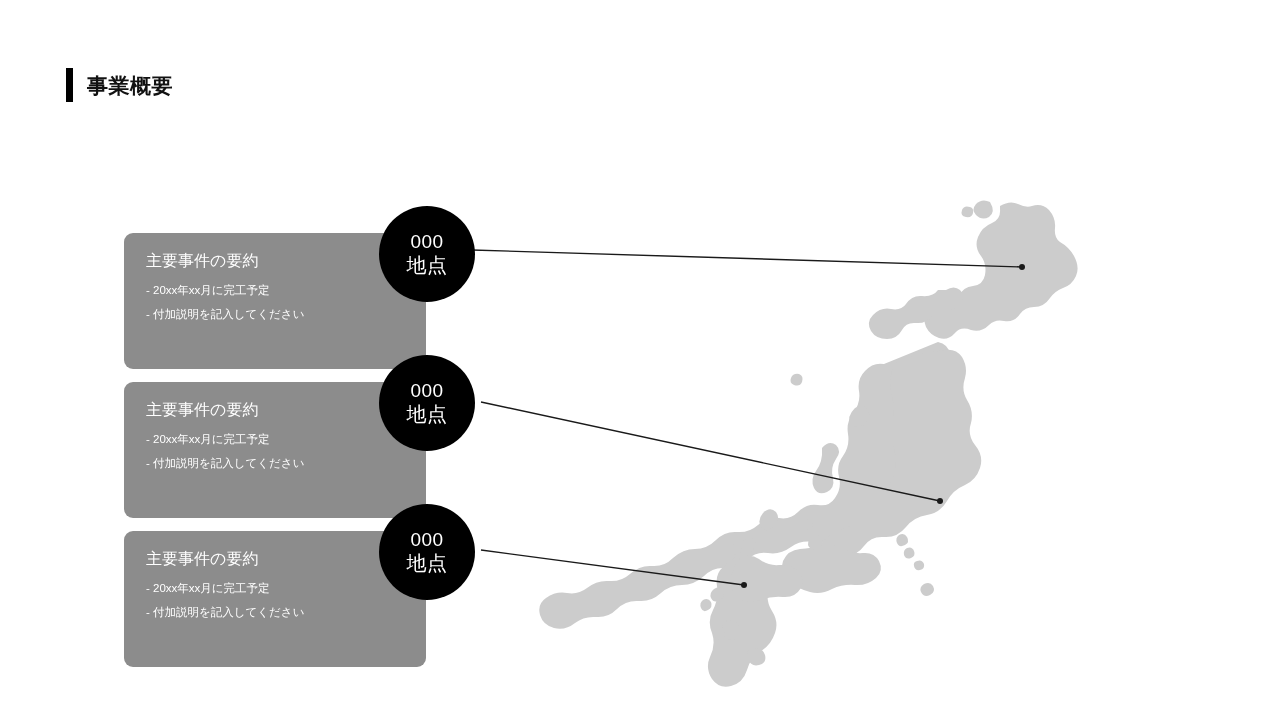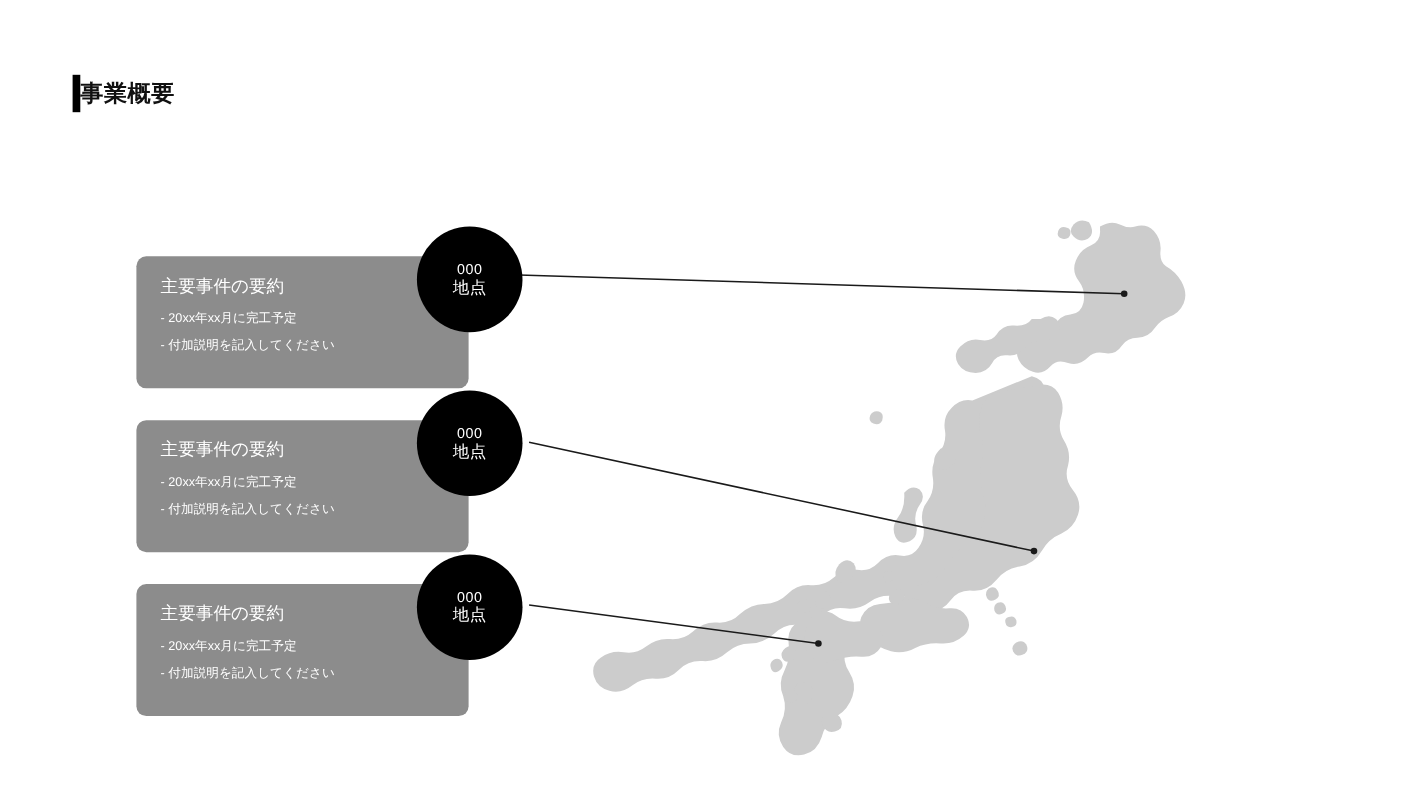--- a/index.html
+++ b/index.html
@@ -19,20 +19,21 @@
     background: #ffffff;
   }
 
   
   .header {
     position: absolute;
     left: 66px;
     top: 68px;
     display: flex;
     align-items: center;
+    gap: 14px;
   }
   .header-accent {
     width: 7px;
     height: 34px;
     background: #000000;
     flex: 0 0 auto;
   }
   .header-title {
     font-size: 21px;
     font-weight: 700;
@@ -62,21 +63,21 @@
     width: 1280px;
     height: 720px;
     pointer-events: none;
   }
   .map-layer svg { display: block; }
 
   
   .card {
     position: absolute;
     width: 302px;
-    height: 120px;
+    height: 136px;
     background: #8c8c8c;
     border-radius: 9px;
     padding: 18px 20px 0 22px;
   }
   .card-1 { left: 124px; top: 233px; }
   .card-2 { left: 124px; top: 382px; }
   .card-3 { left: 124px; top: 531px; }
 
   .card-title {
     font-size: 16px;
@@ -108,26 +109,26 @@
     flex-direction: column;
     align-items: center;
     justify-content: center;
     line-height: 1.22;
   }
   .badge-1 { left: 379px; top: 206px; }
   .badge-2 { left: 379px; top: 355px; }
   .badge-3 { left: 379px; top: 504px; }
 
   .badge-num {
-    font-size: 13px;
+    font-size: 19px;
     font-weight: 400;
     letter-spacing: 0.5px;
   }
   .badge-label {
-    font-size: 15px;
+    font-size: 20px;
     font-weight: 400;
     letter-spacing: 0.5px;
   }
 </style>
 </head>
 <body>
 
 <div id="slide">
 
   <div class="header">

